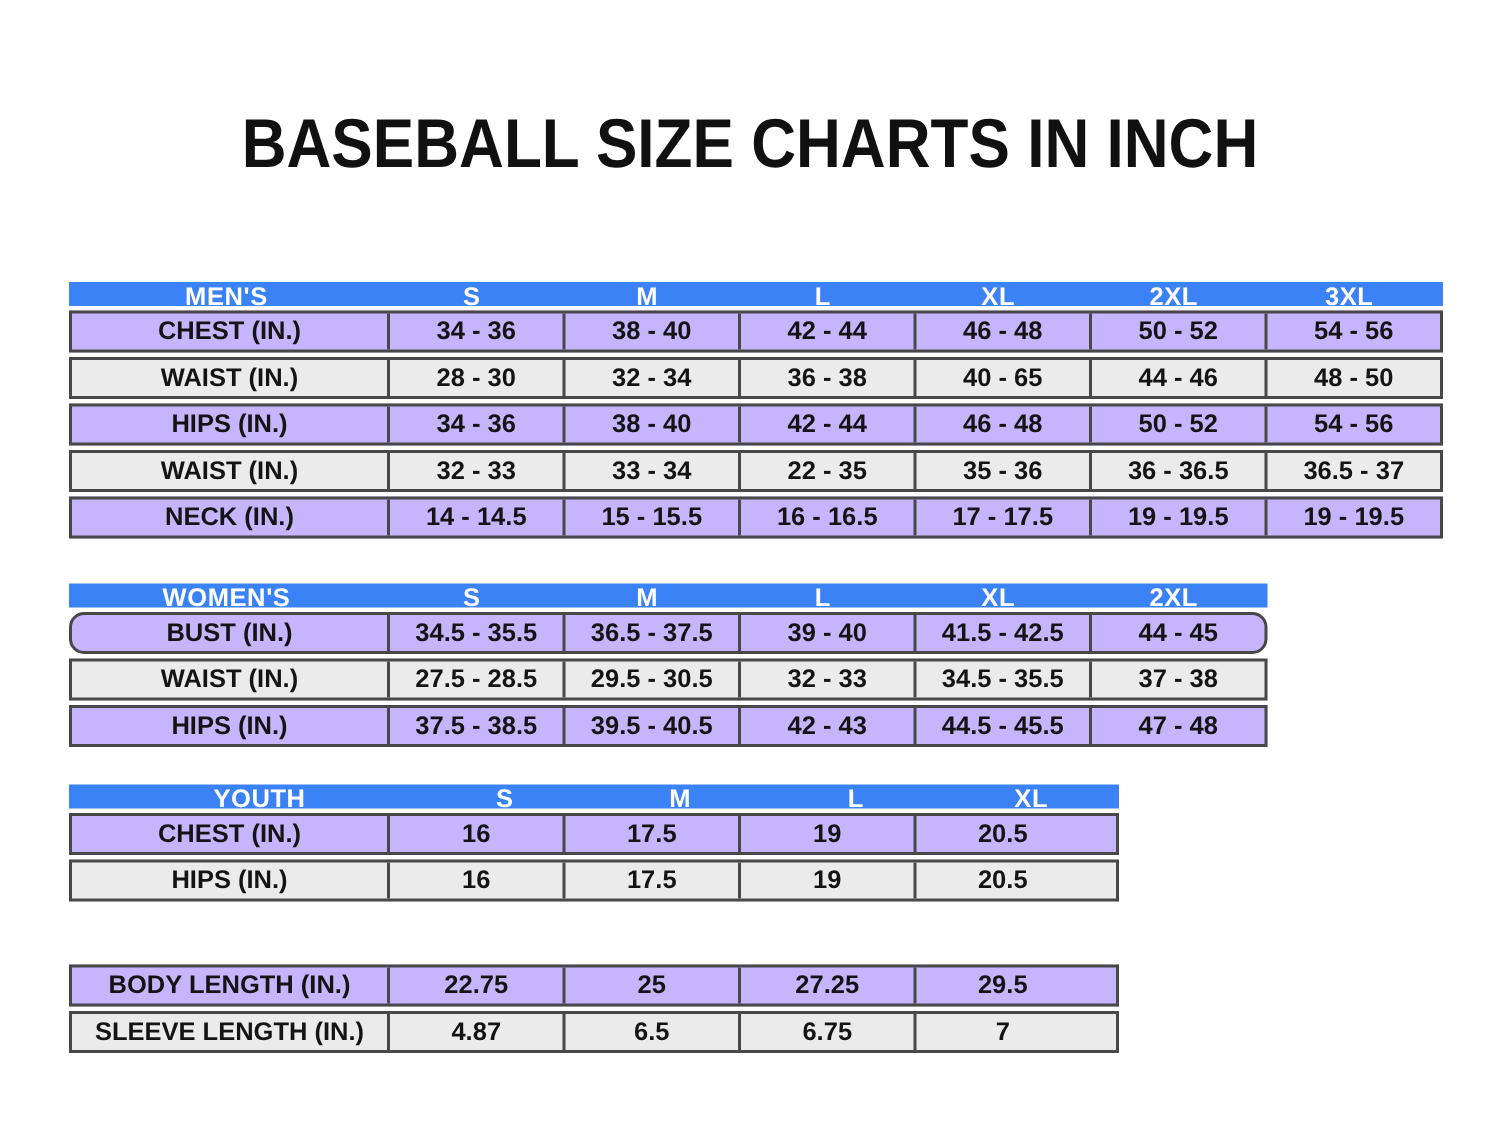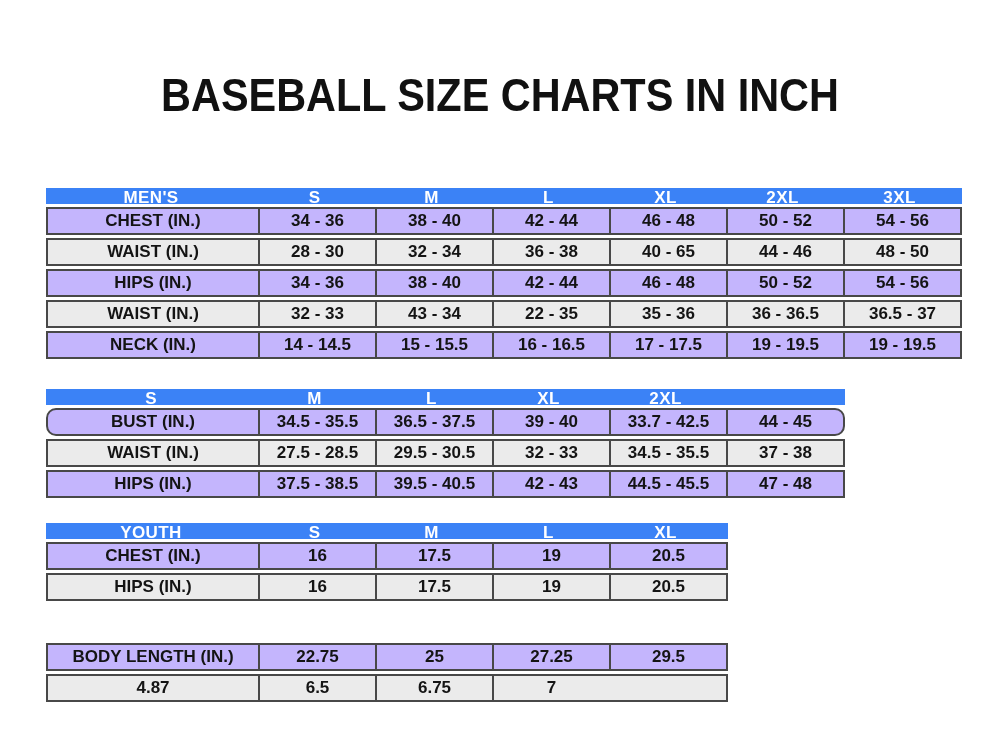--- a/index.html
+++ b/index.html
@@ -88,71 +88,72 @@
         <div class="dcell value-cell">34 - 36</div>
         <div class="dcell value-cell">38 - 40</div>
         <div class="dcell value-cell">42 - 44</div>
         <div class="dcell value-cell">46 - 48</div>
         <div class="dcell value-cell">50 - 52</div>
         <div class="dcell value-cell">54 - 56</div>
       </div>
       <div class="trow drow alt" style="grid-template-columns: 210px repeat(6, 117px);">
         <div class="dcell row-label">WAIST (IN.)</div>
         <div class="dcell value-cell">32 - 33</div>
-        <div class="dcell value-cell">43 - 34</div>
+        <div class="dcell value-cell">33 - 34</div>
         <div class="dcell value-cell">22 - 35</div>
         <div class="dcell value-cell">35 - 36</div>
         <div class="dcell value-cell">36 - 36.5</div>
         <div class="dcell value-cell">36.5 - 37</div>
       </div>
       <div class="trow drow" style="grid-template-columns: 210px repeat(6, 117px);">
         <div class="dcell row-label">NECK (IN.)</div>
         <div class="dcell value-cell">14 - 14.5</div>
         <div class="dcell value-cell">15 - 15.5</div>
         <div class="dcell value-cell">16 - 16.5</div>
         <div class="dcell value-cell">17 - 17.5</div>
         <div class="dcell value-cell">19 - 19.5</div>
         <div class="dcell value-cell">19 - 19.5</div>
       </div>
     </div>
     <div class="size-table">
       <div class="trow thead" style="grid-template-columns: 210px repeat(5, 117px);">
+        <div class="hcell label-cell">WOMEN'S</div>
         <div class="hcell">S</div>
         <div class="hcell">M</div>
         <div class="hcell">L</div>
         <div class="hcell">XL</div>
         <div class="hcell">2XL</div>
       </div>
       <div class="trow drow" style="grid-template-columns: 210px repeat(5, 117px); border-radius: 10px;">
         <div class="dcell row-label">BUST (IN.)</div>
         <div class="dcell value-cell">34.5 - 35.5</div>
         <div class="dcell value-cell">36.5 - 37.5</div>
         <div class="dcell value-cell">39 - 40</div>
-        <div class="dcell value-cell">33.7 - 42.5</div>
+        <div class="dcell value-cell">41.5 - 42.5</div>
         <div class="dcell value-cell">44 - 45</div>
       </div>
       <div class="trow drow alt" style="grid-template-columns: 210px repeat(5, 117px);">
         <div class="dcell row-label">WAIST (IN.)</div>
         <div class="dcell value-cell">27.5 - 28.5</div>
         <div class="dcell value-cell">29.5 - 30.5</div>
         <div class="dcell value-cell">32 - 33</div>
         <div class="dcell value-cell">34.5 - 35.5</div>
         <div class="dcell value-cell">37 - 38</div>
       </div>
       <div class="trow drow" style="grid-template-columns: 210px repeat(5, 117px);">
         <div class="dcell row-label">HIPS (IN.)</div>
         <div class="dcell value-cell">37.5 - 38.5</div>
         <div class="dcell value-cell">39.5 - 40.5</div>
         <div class="dcell value-cell">42 - 43</div>
         <div class="dcell value-cell">44.5 - 45.5</div>
         <div class="dcell value-cell">47 - 48</div>
       </div>
     </div>
     <div class="size-table">
-      <div class="trow thead" style="grid-template-columns: 210px repeat(4, 117px);">
+      <div class="trow thead" style="grid-template-columns: 210px repeat(4, 117px); padding-left: 22px;">
         <div class="hcell label-cell">YOUTH</div>
         <div class="hcell">S</div>
         <div class="hcell">M</div>
         <div class="hcell">L</div>
         <div class="hcell">XL</div>
       </div>
       <div class="trow drow" style="grid-template-columns: 210px repeat(4, 117px);">
         <div class="dcell row-label">CHEST (IN.)</div>
         <div class="dcell value-cell">16</div>
         <div class="dcell value-cell">17.5</div>
@@ -167,19 +168,20 @@
         <div class="dcell value-cell">20.5</div>
       </div>
       <div class="trow drow" style="grid-template-columns: 210px repeat(4, 117px); margin-top: 42px;">
         <div class="dcell row-label">BODY LENGTH (IN.)</div>
         <div class="dcell value-cell">22.75</div>
         <div class="dcell value-cell">25</div>
         <div class="dcell value-cell">27.25</div>
         <div class="dcell value-cell">29.5</div>
       </div>
       <div class="trow drow alt" style="grid-template-columns: 210px repeat(4, 117px);">
+        <div class="dcell row-label">SLEEVE LENGTH (IN.)</div>
         <div class="dcell value-cell">4.87</div>
         <div class="dcell value-cell">6.5</div>
         <div class="dcell value-cell">6.75</div>
         <div class="dcell value-cell">7</div>
       </div>
     </div>
   </div>
 
 </body></html>

